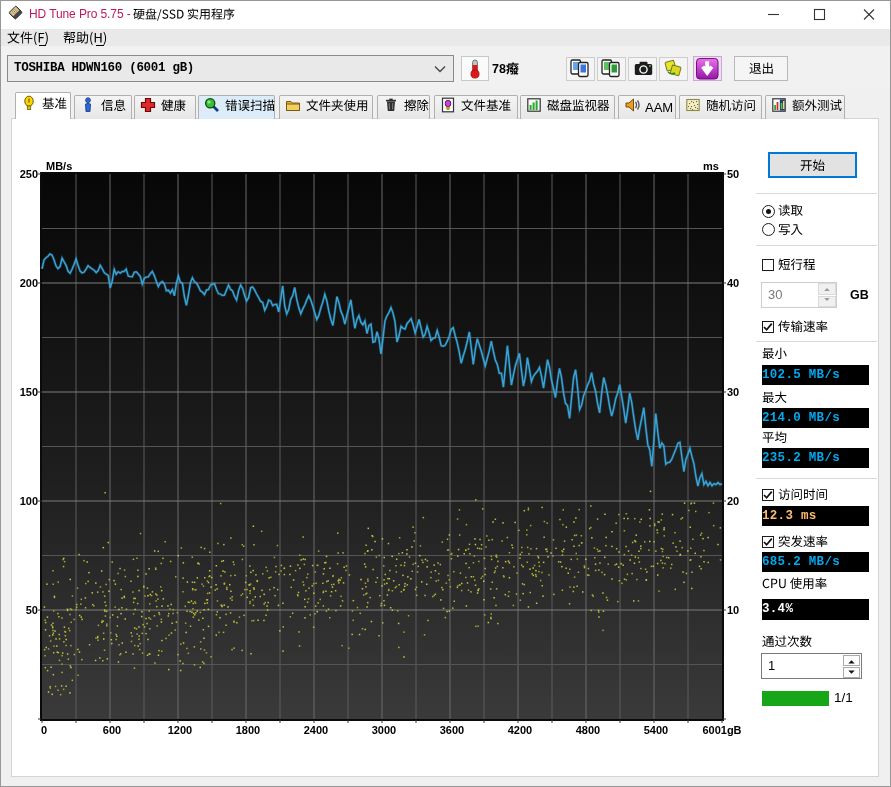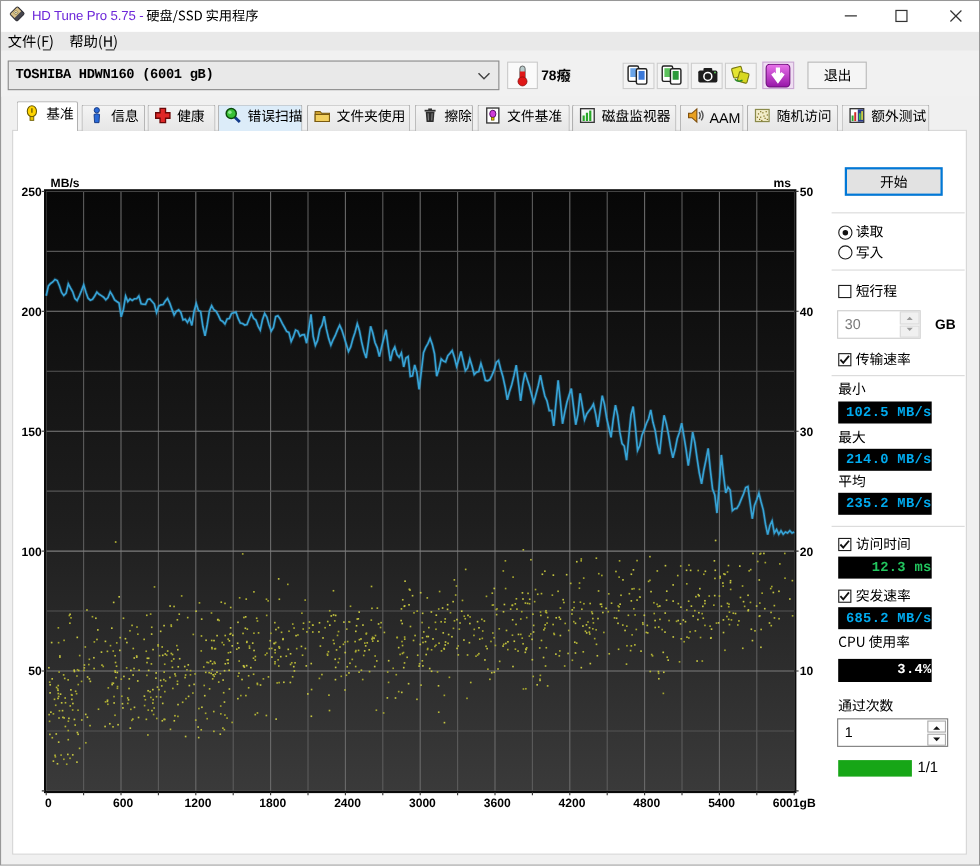--- a/index.html
+++ b/index.html
@@ -1,32 +1,32 @@
 <!DOCTYPE html>
 <html><head><meta charset="utf-8"><style>
 *{margin:0;padding:0;box-sizing:border-box}
 html,body{width:891px;height:787px;overflow:hidden}
 body{position:relative;background:#f0f0f0;font-family:"Liberation Sans",sans-serif;-webkit-font-smoothing:antialiased}
 .abs{position:absolute}
 .ax{font-family:"Liberation Sans",sans-serif}
-.lcd{position:absolute;left:762px;width:85px;height:20px;background:#000;color:#00aaee;font-family:"Liberation Mono",monospace;font-weight:bold;font-size:12.5px;text-align:right;line-height:20px;letter-spacing:0.3px}
+.lcd{position:absolute;left:762px;width:107px;height:20px;background:#000;color:#00aaee;font-family:"Liberation Mono",monospace;font-weight:bold;font-size:12.5px;text-align:left;line-height:20px;letter-spacing:0.3px}
 .sep{position:absolute;left:756px;width:121px;height:1px;background:#d9d9d9}
 .cb{position:absolute;width:12px;height:12px;border:1.5px solid #1c1c1c;background:#fff}
 </style></head><body>
 <div class="abs" style="left:0;top:0;width:891px;height:787px;border:1px solid #979797"></div>
 <div class="abs" style="left:1px;top:1px;width:889px;height:28px;background:#fff"></div>
 <svg class="abs" style="left:8px;top:5px" width="15" height="15" viewBox="0 0 15 15">
 <g transform="rotate(-45 7.5 7.5)">
       <rect x="2.6" y="3" width="9.8" height="9.2" rx="1.2" fill="#46464e" stroke="#2a2a30" stroke-width="0.9"></rect>
 <path d="M3.2 3.4 h8.6 v5.2 h-8.6 Z" fill="#d9c088"></path>
 <circle cx="7.5" cy="6" r="1.8" fill="#efe2b0" stroke="#8a7a48" stroke-width="0.6"></circle>
 <circle cx="7.5" cy="6" r="0.6" fill="#55555f"></circle>
     </g>
   </svg>
-<div class="abs" style="left:29px;top:7px;font-size:12px;letter-spacing:-0.1px;color:#6d28d9">HD Tune Pro 5.75 - </div>
+<div class="abs" style="left:29px;top:7px;font-size:12px;letter-spacing:-0.1px;color:#be185d">HD Tune Pro 5.75 - </div>
 <div style="position:absolute;left:133px;top:7.5px;width:103px;height:15px"><svg width="103" height="15" viewBox="0 0 103 15" style="overflow:visible">
       <path transform="translate(0,0)" fill="#000" d="M5.2 3V7.5H7.6C7.5 8.1 7.3 8.7 7 9.2C6.5 8.8 6.2 8.4 5.9 7.8L5.2 8C5.5 8.7 5.9 9.3 6.5 9.8C6 10.2 5.3 10.6 4.3 10.8C4.5 11 4.8 11.4 4.9 11.5C5.9 11.2 6.6 10.8 7.1 10.3C8.1 10.9 9.5 11.4 11.1 11.5C11.2 11.3 11.4 11 11.6 10.8C10 10.6 8.7 10.3 7.6 9.7C8.1 9 8.3 8.3 8.4 7.5H11.2V3H8.5V1.8H11.4V1H4.9V1.8H7.7V3ZM6 5.6H7.7V6.2L7.7 6.8H6ZM8.5 6.8 8.5 6.2V5.6H10.3V6.8ZM6 3.7H7.7V4.9H6ZM8.5 3.7H10.3V4.9H8.5ZM0.6 1.1V1.9H2.1C1.8 3.8 1.2 5.5 0.4 6.6C0.5 6.9 0.7 7.4 0.8 7.6C1 7.3 1.2 7 1.4 6.6V11H2.2V10H4.6V4.8H2.2C2.5 3.9 2.8 2.9 3 1.9H4.7V1.1ZM2.2 5.6H3.8V9.2H2.2Z M16.7 5.4C17.4 5.8 18.2 6.3 18.6 6.7L19.1 6.1C18.6 5.8 17.8 5.3 17.1 4.9ZM17.6 0.4C17.5 0.6 17.3 1 17.2 1.4H14.5V3.5L14.5 4H12.6V4.8H14.4C14.2 5.5 13.8 6.2 12.9 6.8C13.1 6.9 13.4 7.3 13.5 7.5C14.7 6.7 15.1 5.7 15.3 4.8H20.9V6.2C20.9 6.3 20.8 6.3 20.7 6.3C20.5 6.3 20 6.3 19.4 6.3C19.5 6.6 19.6 6.9 19.7 7.1C20.5 7.1 21 7.1 21.3 7C21.7 6.8 21.8 6.6 21.8 6.2V4.8H23.5V4H21.8V1.4H18.1L18.5 0.6ZM16.8 2.8C17.4 3.1 18.2 3.6 18.5 4H15.4L15.4 3.5V2.1H20.9V4H18.6L19 3.4C18.6 3 17.8 2.6 17.2 2.3ZM13.9 7.4V10.4H12.5V11.2H23.5V10.4H22.1V7.4ZM14.7 10.4V8.2H16.3V10.4ZM17.2 10.4V8.2H18.8V10.4ZM19.6 10.4V8.2H21.2V10.4Z M24.1 12.7H24.9L28.5 1H27.7Z M32.4 10.7C34.2 10.7 35.3 9.6 35.3 8.2C35.3 6.9 34.5 6.3 33.5 5.9L32.3 5.3C31.6 5 30.8 4.7 30.8 3.9C30.8 3.1 31.5 2.6 32.5 2.6C33.3 2.6 33.9 2.9 34.5 3.4L35 2.7C34.4 2.1 33.5 1.6 32.5 1.6C30.9 1.6 29.7 2.6 29.7 3.9C29.7 5.2 30.7 5.8 31.5 6.2L32.7 6.7C33.6 7.1 34.2 7.4 34.2 8.3C34.2 9.2 33.5 9.7 32.4 9.7C31.5 9.7 30.6 9.3 29.9 8.7L29.3 9.4C30 10.2 31.1 10.7 32.4 10.7Z M39.5 10.7C41.3 10.7 42.5 9.6 42.5 8.2C42.5 6.9 41.7 6.3 40.7 5.9L39.4 5.3C38.7 5 38 4.7 38 3.9C38 3.1 38.6 2.6 39.6 2.6C40.4 2.6 41.1 2.9 41.6 3.4L42.2 2.7C41.6 2.1 40.7 1.6 39.6 1.6C38 1.6 36.8 2.6 36.8 3.9C36.8 5.2 37.8 5.8 38.6 6.2L39.9 6.7C40.7 7.1 41.4 7.4 41.4 8.3C41.4 9.2 40.7 9.7 39.5 9.7C38.6 9.7 37.7 9.3 37.1 8.7L36.4 9.4C37.2 10.2 38.3 10.7 39.5 10.7Z M44.2 10.6H46.5C49.1 10.6 50.6 8.9 50.6 6.1C50.6 3.3 49.1 1.8 46.4 1.8H44.2ZM45.3 9.6V2.7H46.3C48.4 2.7 49.4 3.9 49.4 6.1C49.4 8.4 48.4 9.6 46.3 9.6Z M60.4 9.3C62 9.9 63.6 10.7 64.6 11.4L65.1 10.7C64.1 10 62.4 9.2 60.8 8.6ZM56.8 3.9C57.5 4.3 58.2 4.9 58.6 5.3L59.2 4.6C58.8 4.2 58 3.7 57.4 3.3ZM55.6 5.7C56.3 6.1 57.1 6.7 57.5 7.2L58.1 6.5C57.7 6 56.8 5.5 56.2 5.1ZM55 1.8V4.3H55.9V2.7H64V4.3H64.9V1.8H60.8C60.6 1.4 60.3 0.8 60 0.4L59.1 0.7C59.3 1 59.5 1.5 59.7 1.8ZM54.8 7.5V8.3H59.1C58.5 9.4 57.2 10.2 54.9 10.7C55.1 10.9 55.3 11.2 55.4 11.5C58.1 10.9 59.5 9.8 60.2 8.3H65.2V7.5H60.4C60.8 6.3 60.9 4.9 60.9 3.3H60C59.9 5 59.9 6.4 59.5 7.5Z M67.8 1.3V5.7C67.8 7.4 67.7 9.5 66.3 11C66.5 11.1 66.9 11.4 67 11.6C68 10.6 68.4 9.2 68.5 7.8H71.6V11.4H72.5V7.8H75.7V10.3C75.7 10.5 75.6 10.6 75.4 10.6C75.2 10.6 74.3 10.6 73.5 10.6C73.6 10.8 73.8 11.2 73.8 11.4C74.9 11.5 75.6 11.4 76 11.3C76.5 11.2 76.6 10.9 76.6 10.3V1.3ZM68.7 2.2H71.6V4.1H68.7ZM75.7 2.2V4.1H72.5V2.2ZM68.7 5H71.6V7H68.6C68.7 6.5 68.7 6.1 68.7 5.7ZM75.7 5V7H72.5V5Z M84.3 1.8H88V4H84.3ZM83.5 1V4.8H88.8V1ZM83.3 8.1V8.8H85.7V10.4H82.5V11.2H89.5V10.4H86.6V8.8H89V8.1H86.6V6.6H89.2V5.8H83.1V6.6H85.7V8.1ZM82.3 0.6C81.4 1.1 79.8 1.4 78.5 1.6C78.6 1.8 78.7 2.1 78.7 2.3C79.3 2.2 79.9 2.1 80.5 2V3.9H78.5V4.7H80.4C79.9 6.1 79.1 7.6 78.3 8.5C78.4 8.7 78.7 9.1 78.8 9.3C79.4 8.6 80 7.4 80.5 6.2V11.5H81.4V6.3C81.8 6.8 82.3 7.5 82.5 7.8L83 7.1C82.8 6.8 81.7 5.7 81.4 5.4V4.7H82.9V3.9H81.4V1.8C81.9 1.7 82.5 1.5 82.9 1.3Z M94.4 5.3C95.2 5.6 96.3 6.1 97.1 6.5H92.7V7.3H96.5V10.5C96.5 10.7 96.4 10.7 96.2 10.7C95.9 10.7 95.1 10.7 94.2 10.7C94.4 11 94.5 11.3 94.5 11.5C95.6 11.5 96.3 11.6 96.8 11.4C97.2 11.3 97.4 11 97.4 10.5V7.3H99.9C99.5 7.9 99 8.5 98.6 9L99.3 9.3C100 8.7 100.7 7.7 101.4 6.8L100.7 6.5L100.5 6.5H98.5L98.6 6.5C98.3 6.3 98 6.1 97.6 5.9C98.6 5.4 99.6 4.6 100.2 3.9L99.6 3.5L99.5 3.5H93.4V4.3H98.6C98.1 4.7 97.4 5.2 96.8 5.5C96.2 5.3 95.5 5 94.9 4.8ZM91.4 1.8V5.2C91.4 6.9 91.3 9.3 90.3 11.1C90.5 11.1 90.9 11.4 91.1 11.6C92.1 9.7 92.3 7 92.3 5.2V2.7H101.4V1.8H96.8V0.5H95.8V1.8Z"></path>
     </svg></div>
 <svg class="abs" style="left:762px;top:5px" width="120" height="18" viewBox="0 0 120 18">
     <g stroke="#333" stroke-width="1.1" fill="none">
       <line x1="6" y1="9.5" x2="17" y2="9.5"></line>
       <rect x="52.5" y="4.5" width="10" height="10"></rect>
       <line x1="102" y1="4.5" x2="112" y2="14.5"></line>
       <line x1="112" y1="4.5" x2="102" y2="14.5"></line>
     </g>
@@ -1459,21 +1459,21 @@
       <path transform="translate(0,0)" fill="#000" d="M2.2 3.1C2.7 4 3.2 5.3 3.3 6L4.2 5.7C4 5 3.5 3.8 3 2.9ZM9.4 2.8C9.1 3.7 8.6 5 8.1 5.8L8.9 6C9.4 5.3 10 4.1 10.4 3.1ZM0.7 6.6V7.6H5.7V12H6.7V7.6H11.9V6.6H6.7V2.3H11.2V1.3H1.3V2.3H5.7V6.6Z M18 5.1V6H21.9V5.1ZM17.4 9.1 17.8 10C19 9.6 20.6 8.9 22.2 8.3L22 7.5C20.3 8.1 18.5 8.8 17.4 9.1ZM18.8 0.5C18.4 2.2 17.6 3.9 16.5 5C16.8 5.2 17.1 5.5 17.3 5.6C17.8 5 18.3 4.3 18.7 3.5H23.3C23.2 8.6 23 10.5 22.6 10.9C22.4 11.1 22.3 11.1 22 11.1C21.7 11.1 21 11.1 20.1 11C20.3 11.3 20.4 11.7 20.4 12C21.2 12 22 12 22.4 12C22.8 11.9 23.1 11.8 23.4 11.5C23.9 10.8 24.1 8.8 24.3 3.1C24.3 2.9 24.3 2.6 24.3 2.6H19.1C19.4 2 19.6 1.3 19.8 0.7ZM12.9 9 13.3 9.9C14.4 9.4 16 8.8 17.4 8.2L17.2 7.3L15.6 7.9V4.3H17.1V3.4H15.6V0.6H14.7V3.4H13.2V4.3H14.7V8.3C14.1 8.6 13.4 8.8 12.9 9Z"></path>
     </svg></div>
 <div class="lcd" style="top:447.5px">235.2 MB/s</div>
 <div class="cb" style="left:762px;top:489px"></div>
 <svg class="abs" style="left:762px;top:489px" width="12" height="12" viewBox="0 0 12 12">
     <path d="M2 6 L4.6 8.8 L9.8 2.6" fill="none" stroke="#111" stroke-width="1.7"></path>
   </svg>
 <div style="position:absolute;left:778px;top:488px;width:51px;height:16px"><svg width="51" height="16" viewBox="0 0 51 16" style="overflow:visible">
       <path transform="translate(0,0)" fill="#000" d="M7.4 0.7C7.6 1.4 7.9 2.2 8 2.7L8.9 2.4C8.8 1.9 8.5 1.1 8.3 0.5ZM1.6 1.3C2.2 1.9 3 2.7 3.3 3.2L4 2.5C3.6 2 2.8 1.3 2.2 0.7ZM4.7 2.7V3.6H6.5C6.4 6.7 6.2 9.8 4.2 11.4C4.5 11.5 4.8 11.8 4.9 12C6.5 10.7 7.1 8.7 7.3 6.3H10.1C9.9 9.4 9.8 10.6 9.5 10.9C9.4 11 9.3 11.1 9 11.1C8.8 11.1 8.2 11 7.5 11C7.7 11.2 7.8 11.6 7.8 11.9C8.5 11.9 9.1 11.9 9.4 11.9C9.8 11.8 10.1 11.8 10.3 11.5C10.7 11 10.8 9.7 11 5.9C11 5.8 11 5.4 11 5.4H7.4C7.4 4.8 7.4 4.2 7.4 3.6H11.9V2.7ZM0.6 4.4V5.3H2.5V9.5C2.5 10 2.1 10.5 1.8 10.7C2 10.8 2.3 11.2 2.4 11.4C2.6 11.2 2.9 10.9 5.1 9.2C5.1 9 4.9 8.7 4.9 8.4L3.4 9.4V4.4Z M13.7 3.3V12H14.6V3.3ZM13.8 1.1C14.4 1.8 15.2 2.7 15.7 3.2L16.4 2.7C16 2.2 15.1 1.3 14.5 0.7ZM16.9 1.2V2.1H22.9V10.7C22.9 10.9 22.8 11 22.6 11C22.4 11 21.6 11 20.9 11C21 11.2 21.2 11.6 21.2 11.9C22.2 11.9 22.9 11.9 23.3 11.7C23.7 11.6 23.8 11.3 23.8 10.7V1.2ZM16.5 4.3V9.7H17.4V8.9H20.9V4.3ZM17.4 5.1H20V8.1H17.4Z M30.9 5.3C31.6 6.3 32.4 7.6 32.8 8.4L33.7 7.9C33.2 7.2 32.4 5.9 31.7 4.9ZM29.1 6V8.8H26.9V6ZM29.1 5.1H26.9V2.4H29.1ZM26 1.5V10.7H26.9V9.7H29.9V1.5ZM34.5 0.6V3H30.5V3.9H34.5V10.6C34.5 10.8 34.5 10.9 34.2 10.9C33.9 10.9 33 10.9 32 10.9C32.2 11.2 32.3 11.6 32.4 11.9C33.6 11.9 34.4 11.9 34.9 11.7C35.3 11.6 35.5 11.3 35.5 10.6V3.9H37V3H35.5V0.6Z M38.6 3.3V12H39.6V3.3ZM38.8 1.1C39.4 1.7 40 2.4 40.3 2.9L41.1 2.4C40.8 1.9 40.1 1.2 39.5 0.7ZM42.2 7.3H45.2V9H42.2ZM42.2 4.9H45.2V6.5H42.2ZM41.4 4.1V9.8H46.1V4.1ZM41.9 1.2V2.1H48V10.9C48 11 47.9 11.1 47.7 11.1C47.6 11.1 47.1 11.1 46.5 11.1C46.7 11.3 46.8 11.7 46.8 11.9C47.6 11.9 48.1 11.9 48.5 11.8C48.8 11.6 48.9 11.4 48.9 10.9V1.2Z"></path>
     </svg></div>
-<div class="lcd" style="top:505.5px;color:#22c55e">12.3 ms</div>
+<div class="lcd" style="top:505.5px;color:#fdba74">12.3 ms</div>
 <div class="cb" style="left:762px;top:536px"></div>
 <svg class="abs" style="left:762px;top:536px" width="12" height="12" viewBox="0 0 12 12">
     <path d="M2 6 L4.6 8.8 L9.8 2.6" fill="none" stroke="#111" stroke-width="1.7"></path>
   </svg>
 <div style="position:absolute;left:778px;top:535px;width:51px;height:16px"><svg width="51" height="16" viewBox="0 0 51 16" style="overflow:visible">
       <path transform="translate(0,0)" fill="#000" d="M1 1.8V4H1.9V2.6H4.3C4 4.3 3.4 5.3 0.8 5.8C1 6 1.2 6.4 1.3 6.6C4.2 5.9 5 4.7 5.3 2.6H7.1V4.8C7.1 5.7 7.4 5.9 8.5 5.9C8.7 5.9 10.1 5.9 10.3 5.9C11.1 5.9 11.4 5.6 11.5 4.5C11.2 4.5 10.8 4.4 10.6 4.2C10.6 5 10.5 5.1 10.2 5.1C9.9 5.1 8.8 5.1 8.6 5.1C8.1 5.1 8.1 5.1 8.1 4.8V2.6H10.7V3.9H11.6V1.8H6.7V0.5H5.8V1.8ZM5.7 5.8C5.6 6.3 5.6 6.9 5.5 7.4H0.7V8.2H5.2C4.7 9.8 3.5 10.7 0.5 11.2C0.7 11.4 1 11.8 1 12C4.3 11.4 5.7 10.2 6.2 8.3C7 10.5 8.6 11.6 11.4 12C11.5 11.7 11.8 11.3 12 11.1C9.4 10.8 7.9 10 7.1 8.2H11.8V7.4H6.5C6.6 6.9 6.6 6.3 6.7 5.8Z M20.9 1.1C21.5 1.7 22.2 2.5 22.5 3L23.2 2.5C22.9 2 22.2 1.2 21.6 0.7ZM14.3 4.5C14.4 4.3 14.8 4.2 15.6 4.2H17.4C16.6 6.8 15.2 8.9 12.9 10.3C13.1 10.4 13.4 10.8 13.6 11C15.2 10 16.4 8.7 17.3 7.2C17.8 8.1 18.4 8.9 19.1 9.6C18.1 10.4 16.8 10.9 15.5 11.2C15.7 11.4 15.9 11.8 16 12C17.4 11.6 18.7 11.1 19.9 10.2C21 11.1 22.4 11.7 24 12C24.1 11.8 24.4 11.4 24.6 11.2C23 10.9 21.7 10.4 20.6 9.7C21.7 8.7 22.5 7.4 23.1 5.8L22.4 5.5L22.2 5.6H18C18.2 5.2 18.3 4.7 18.5 4.2H24.1L24.1 3.3H18.7C18.9 2.5 19.1 1.6 19.2 0.6L18.2 0.4C18 1.5 17.9 2.4 17.6 3.3H15.4C15.7 2.7 16.1 1.8 16.3 1L15.3 0.8C15.1 1.8 14.6 2.8 14.4 3.1C14.3 3.3 14.2 3.5 14 3.6C14.1 3.8 14.2 4.3 14.3 4.5ZM19.9 9.1C19 8.3 18.3 7.5 17.8 6.5H21.8C21.3 7.5 20.6 8.4 19.9 9.1Z M25.8 1.4C26.6 1.9 27.5 2.8 27.9 3.4L28.6 2.8C28.2 2.2 27.2 1.3 26.4 0.8ZM28.3 5.4H25.6V6.3H27.4V9.5C26.7 10 26 10.6 25.4 10.9L25.9 11.9C26.6 11.3 27.2 10.8 27.9 10.3C28.6 11.2 29.8 11.7 31.4 11.8C32.8 11.8 35.4 11.8 36.8 11.7C36.8 11.4 37 11 37.1 10.8C35.6 10.9 32.8 10.9 31.4 10.8C30 10.8 28.9 10.4 28.3 9.4ZM30.4 4.4H32.3V6H30.4ZM33.2 4.4H35.3V6H33.2ZM32.3 0.5V1.8H29V2.6H32.3V3.6H29.5V6.8H31.8C31.1 7.8 29.9 8.8 28.8 9.3C28.9 9.5 29.2 9.8 29.4 10C30.4 9.5 31.6 8.4 32.3 7.3V10.4H33.2V7.4C34.1 8.4 35.2 9.4 36.2 10C36.4 9.8 36.7 9.4 36.9 9.2C35.8 8.8 34.5 7.8 33.7 6.8H36.2V3.6H33.2V2.6H36.8V1.8H33.2V0.5Z M48 3.1C47.5 3.6 46.7 4.3 46.1 4.7L46.8 5.1C47.4 4.7 48.2 4.1 48.8 3.5ZM38.1 7.1 38.6 7.8C39.4 7.5 40.5 7 41.5 6.5L41.3 5.8C40.1 6.3 38.9 6.8 38.1 7.1ZM38.6 3.8C39.3 4.2 40.1 4.8 40.5 5.2L41.2 4.6C40.8 4.2 39.9 3.7 39.2 3.3ZM45.8 6.2C46.8 6.7 48.1 7.5 48.7 8L49.4 7.4C48.7 6.9 47.5 6.1 46.5 5.7ZM44.4 5.7C44.6 6 44.9 6.3 45.1 6.6L43 6.8C43.9 5.9 44.9 4.8 45.6 3.9L44.9 3.5C44.5 4 44 4.6 43.5 5.2C43.3 4.9 42.9 4.7 42.6 4.5C43 4 43.5 3.4 43.9 2.9L43.6 2.8H49V1.9H44.2V0.5H43.2V1.9H38.5V2.8H42.9C42.7 3.2 42.3 3.7 42 4.1L41.7 3.9L41.2 4.4C41.8 4.8 42.5 5.3 43 5.8C42.7 6.1 42.3 6.5 42 6.8L41 6.8L41.2 7.7L45.6 7.3C45.7 7.6 45.9 7.8 45.9 8L46.7 7.7C46.4 7 45.7 6.1 45.1 5.4ZM38.2 8.6V9.5H43.2V12H44.2V9.5H49.3V8.6H44.2V7.6H43.2V8.6Z"></path>
     </svg></div>
 <div class="lcd" style="top:551.5px">685.2 MB/s</div>
 <div style="position:absolute;left:762px;top:577px;width:66px;height:16px"><svg width="66" height="16" viewBox="0 0 66 16" style="overflow:visible">
       <path transform="translate(0,0)" fill="#000" d="M4.7 11.2C5.9 11.2 6.8 10.7 7.5 9.8L6.9 9.1C6.3 9.8 5.6 10.2 4.8 10.2C3 10.2 1.9 8.7 1.9 6.4C1.9 4.1 3.1 2.7 4.8 2.7C5.6 2.7 6.2 3 6.7 3.5L7.3 2.8C6.8 2.2 5.9 1.7 4.8 1.7C2.5 1.7 0.7 3.5 0.7 6.4C0.7 9.4 2.4 11.2 4.7 11.2Z M9.2 11H10.4V7.3H11.9C13.9 7.3 15.3 6.5 15.3 4.5C15.3 2.5 13.9 1.8 11.9 1.8H9.2ZM10.4 6.4V2.8H11.7C13.3 2.8 14.1 3.2 14.1 4.5C14.1 5.8 13.4 6.4 11.8 6.4Z M20.4 11.2C22.3 11.2 23.7 10.2 23.7 7.2V1.8H22.6V7.2C22.6 9.4 21.6 10.2 20.4 10.2C19.2 10.2 18.3 9.4 18.3 7.2V1.8H17.1V7.2C17.1 10.2 18.5 11.2 20.4 11.2Z M35.2 0.5V1.9H31.7V2.8H35.2V4H32.1V7.4H35.1C35 8.1 34.9 8.8 34.5 9.4C33.8 8.9 33.2 8.3 32.9 7.7L32.1 7.9C32.5 8.8 33.2 9.4 33.9 10C33.3 10.5 32.5 10.9 31.3 11.3C31.5 11.5 31.7 11.8 31.8 12C33.1 11.7 34 11.1 34.7 10.5C35.9 11.3 37.5 11.8 39.3 12C39.4 11.8 39.7 11.4 39.9 11.2C38.1 11 36.5 10.5 35.2 9.8C35.7 9.1 35.9 8.3 36 7.4H39.3V4H36.1V2.8H39.7V1.9H36.1V0.5ZM33 4.8H35.2V6.1L35.2 6.6H33ZM36.1 4.8H38.4V6.6H36.1L36.1 6.1ZM31.2 0.5C30.4 2.4 29.2 4.2 28 5.4C28.1 5.6 28.4 6.1 28.5 6.3C29 5.9 29.4 5.3 29.9 4.7V12.1H30.8V3.3C31.3 2.5 31.7 1.6 32.1 0.8Z M42.1 1.4V5.9C42.1 7.7 42 9.9 40.6 11.4C40.8 11.6 41.2 11.9 41.3 12.1C42.3 11 42.7 9.6 42.9 8.2H46V11.9H47V8.2H50.4V10.7C50.4 10.9 50.3 11 50 11C49.8 11.1 48.9 11.1 48.1 11C48.2 11.3 48.3 11.7 48.4 11.9C49.6 11.9 50.3 11.9 50.7 11.8C51.1 11.6 51.3 11.3 51.3 10.7V1.4ZM43 2.3H46V4.3H43ZM50.4 2.3V4.3H47V2.3ZM43 5.2H46V7.3H43C43 6.8 43 6.3 43 5.9ZM50.4 5.2V7.3H47V5.2Z M63.2 3.1C62.7 3.6 61.9 4.3 61.3 4.7L62 5.1C62.6 4.7 63.4 4.1 64 3.5ZM53.3 7.1 53.8 7.8C54.6 7.5 55.7 7 56.7 6.5L56.5 5.8C55.3 6.3 54.1 6.8 53.3 7.1ZM53.8 3.8C54.5 4.2 55.3 4.8 55.7 5.2L56.4 4.6C56 4.2 55.1 3.7 54.4 3.3ZM61 6.2C62 6.7 63.3 7.5 63.9 8L64.6 7.4C63.9 6.9 62.7 6.1 61.7 5.7ZM59.6 5.7C59.8 6 60.1 6.3 60.3 6.6L58.2 6.8C59.1 5.9 60.1 4.8 60.8 3.9L60.1 3.5C59.7 4 59.2 4.6 58.7 5.2C58.5 4.9 58.1 4.7 57.8 4.5C58.2 4 58.7 3.4 59.1 2.9L58.8 2.8H64.2V1.9H59.4V0.5H58.4V1.9H53.8V2.8H58.1C57.9 3.2 57.5 3.7 57.2 4.1L56.9 3.9L56.4 4.4C57 4.8 57.7 5.3 58.2 5.8C57.9 6.1 57.5 6.5 57.2 6.8L56.2 6.8L56.4 7.7L60.8 7.3C60.9 7.6 61.1 7.8 61.1 8L61.9 7.7C61.6 7 60.9 6.1 60.3 5.4ZM53.4 8.6V9.5H58.4V12H59.4V9.5H64.5V8.6H59.4V7.6H58.4V8.6Z"></path>

